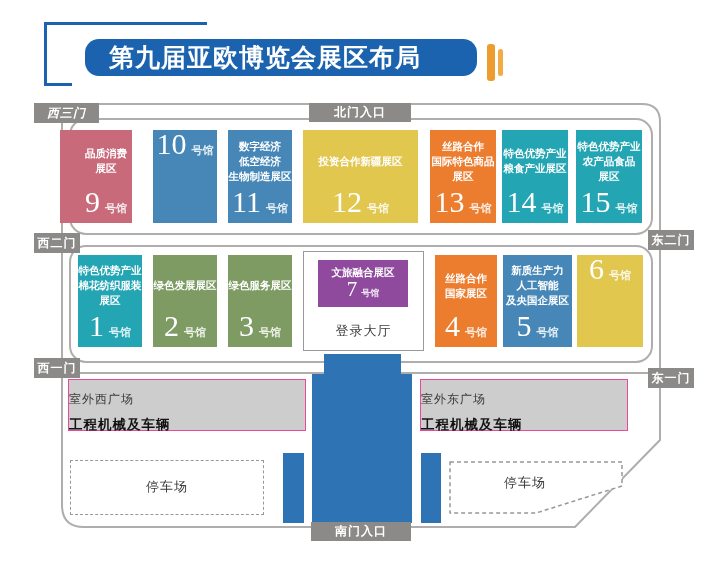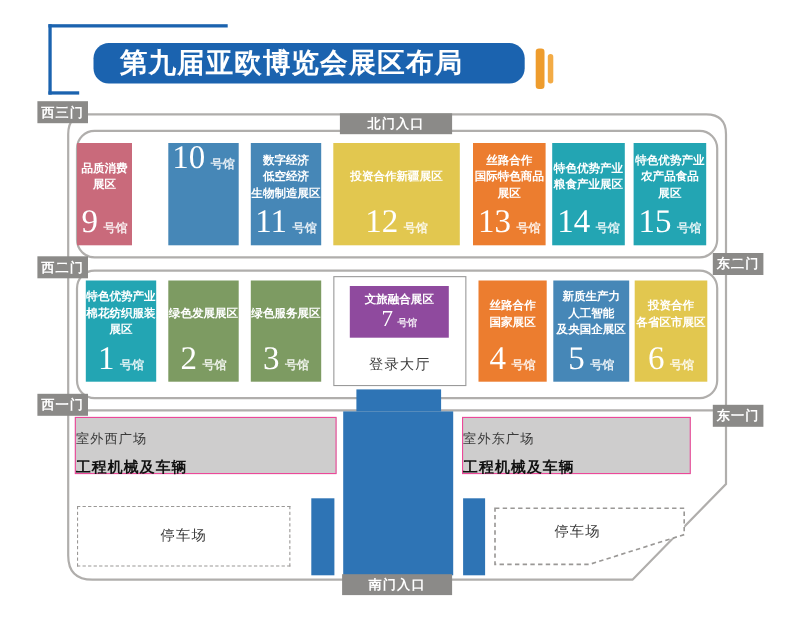--- a/index.html
+++ b/index.html
@@ -75,21 +75,21 @@
 
 <svg class="roads" width="720" height="566">
   <path class="road" d="M 80 104 H 642 Q 660 104 660 122 V 440 L 575 527 H 84 Q 62 527 62 505 V 122 Q 62 104 80 104 Z"></path>
   <rect class="road" x="70" y="119" width="582" height="115" rx="16"></rect>
   <rect class="road" x="70" y="246" width="582" height="116" rx="16"></rect>
   <line class="road" x1="62" y1="373" x2="660" y2="373"></line>
   <path class="dashedlot" d="M 450 462 H 622 V 486 L 536 513 H 450 Z"></path>
 </svg>
 
 <div id="halls-layer">
-    <div class="hall" style="left: 70px; top: 130px; width: 50px; height: 93px; background: rgb(201, 106, 123);">
+    <div class="hall" style="left: 60px; top: 130px; width: 72px; height: 93px; background: rgb(201, 106, 123); padding-left: 20px;">
       <div class="hall-lines">
         <span>品质消费展区</span>
       </div>
       <div class="hall-num">
         <span class="n">9</span>
         <span class="s">号馆</span>
       </div>
     </div>
     <div class="hall" style="left: 153px; top: 130px; width: 64px; height: 93px; background: rgb(70, 135, 183);">
       <div class="hall-num">
@@ -193,24 +193,20 @@
         <span>新质生产力</span>
         <span>人工智能</span>
         <span>及央国企展区</span>
       </div>
       <div class="hall-num">
         <span class="n">5</span>
         <span class="s">号馆</span>
       </div>
     </div>
     <div class="hall" style="left: 577px; top: 255px; width: 66px; height: 92px; background: rgb(226, 199, 79);">
-      <div class="hall-lines">
-        <span>投资合作</span>
-        <span>各省区市展区</span>
-      </div>
       <div class="hall-num">
         <span class="n">6</span>
         <span class="s">号馆</span>
       </div>
     </div>
   </div>
 
 <div class="regbox"></div>
 <div class="hall7" id="hall7" style="background: rgb(143, 74, 158);">
   <div class="hall-lines">
@@ -235,17 +231,17 @@
 <div class="plaza" style="left:420px; width:208px;">
   <div class="p1">室外东广场</div>
   <div class="p2">工程机械及车辆</div>
 </div>
 <div class="lot-w"></div>
 <div class="lot-text" style="left:70px; top:478px; width:194px;">停车场</div>
 <div class="lot-text" style="left:450px; top:474px; width:150px;">停车场</div>
 
 <div class="gate" style="left:309px; top:103px; width:102px; height:19px;">北门入口</div>
 <div class="gate" style="left:311px; top:522px; width:100px; height:19px;">南门入口</div>
-<div class="gate" style="left:34px; top:92px; width:46px; height:20px;">西三门</div>
+<div class="gate" style="left:34px; top:103px; width:65px; height:20px;font-style:italic;">西三门</div>
 <div class="gate" style="left:34px; top:233px; width:46px; height:20px;">西二门</div>
 <div class="gate" style="left:34px; top:358px; width:46px; height:20px;">西一门</div>
 <div class="gate" style="left:648px; top:230px; width:46px; height:20px;">东二门</div>
 <div class="gate" style="left:648px; top:368px; width:46px; height:20px;">东一门</div>
 
 </body></html>

